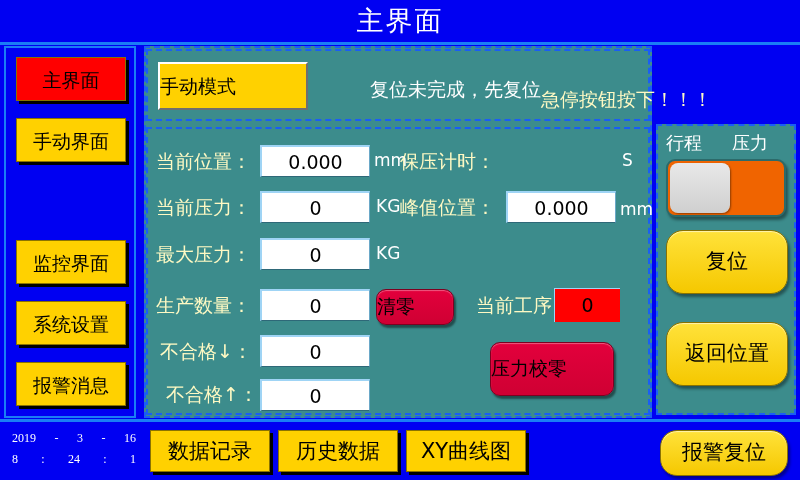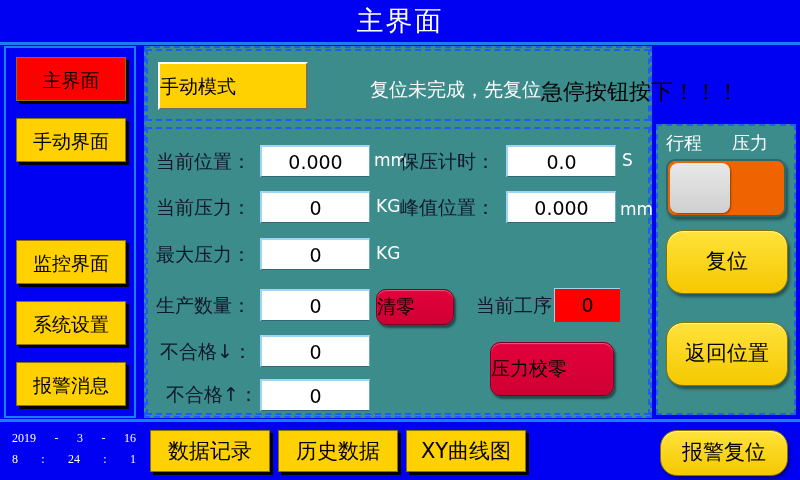--- a/index.html
+++ b/index.html
@@ -83,36 +83,36 @@
     text-align: left;
     line-height: 44px;
     color: #000000;
   }
   #alarm-yellow {
     position: absolute; left: 222px; top: 26px;
     font-size: 19px; color: #ffffff;
     white-space: nowrap;
   }
   #alarm-red {
-    position: absolute; left: 393px; top: 26px;
-    font-size: 22px; color: #000000;
+    position: absolute; left: 393px; top: 36px;
+    font-size: 19px; color: #fef9c3;
     white-space: nowrap;
   }
 
   
   #data-panel {
     position: absolute; left: 146px; top: 127px;
     width: 504px; height: 288px;
     border: 2px dashed #1a5ef5;
     background: #3c8c8c;
     box-sizing: border-box;
   }
   .lbl {
     position: absolute;
-    color: #0f172a;
+    color: #fef9c3;
     font-size: 19px;
     white-space: nowrap;
   }
   .unit {
     position: absolute;
     color: #ffffff;
     font-size: 17px;
     white-space: nowrap;
   }
   .field {
@@ -266,21 +266,20 @@
     <div class="lbl" style="left:8px;  top:164px">生产数量：</div>
     <div class="field" style="left:112px;top:160px">0</div>
 
     <div class="lbl" style="left:12px; top:210px">不合格↓：</div>
     <div class="field" style="left:112px;top:206px">0</div>
 
     <div class="lbl" style="left:18px; top:253px">不合格↑：</div>
     <div class="field" style="left:112px;top:250px">0</div>
 
     <div class="lbl" style="left:252px;top:20px">保压计时：</div>
-    <div class="field" style="left:358px;top:16px">0.0</div>
     <div class="unit" style="left:474px;top:21px">S</div>
 
     <div class="lbl" style="left:252px;top:66px">峰值位置：</div>
     <div class="field" style="left:358px;top:62px">0.000</div>
     <div class="unit" style="left:472px;top:70px">mm</div>
 
     <div class="crimson-btn" style="left:228px;top:160px;width:76px;height:34px;line-height:32px">清零</div>
 
     <div class="lbl" style="left:328px;top:164px">当前工序</div>
     <div class="redfield" style="left:406px;top:159px">0</div>

